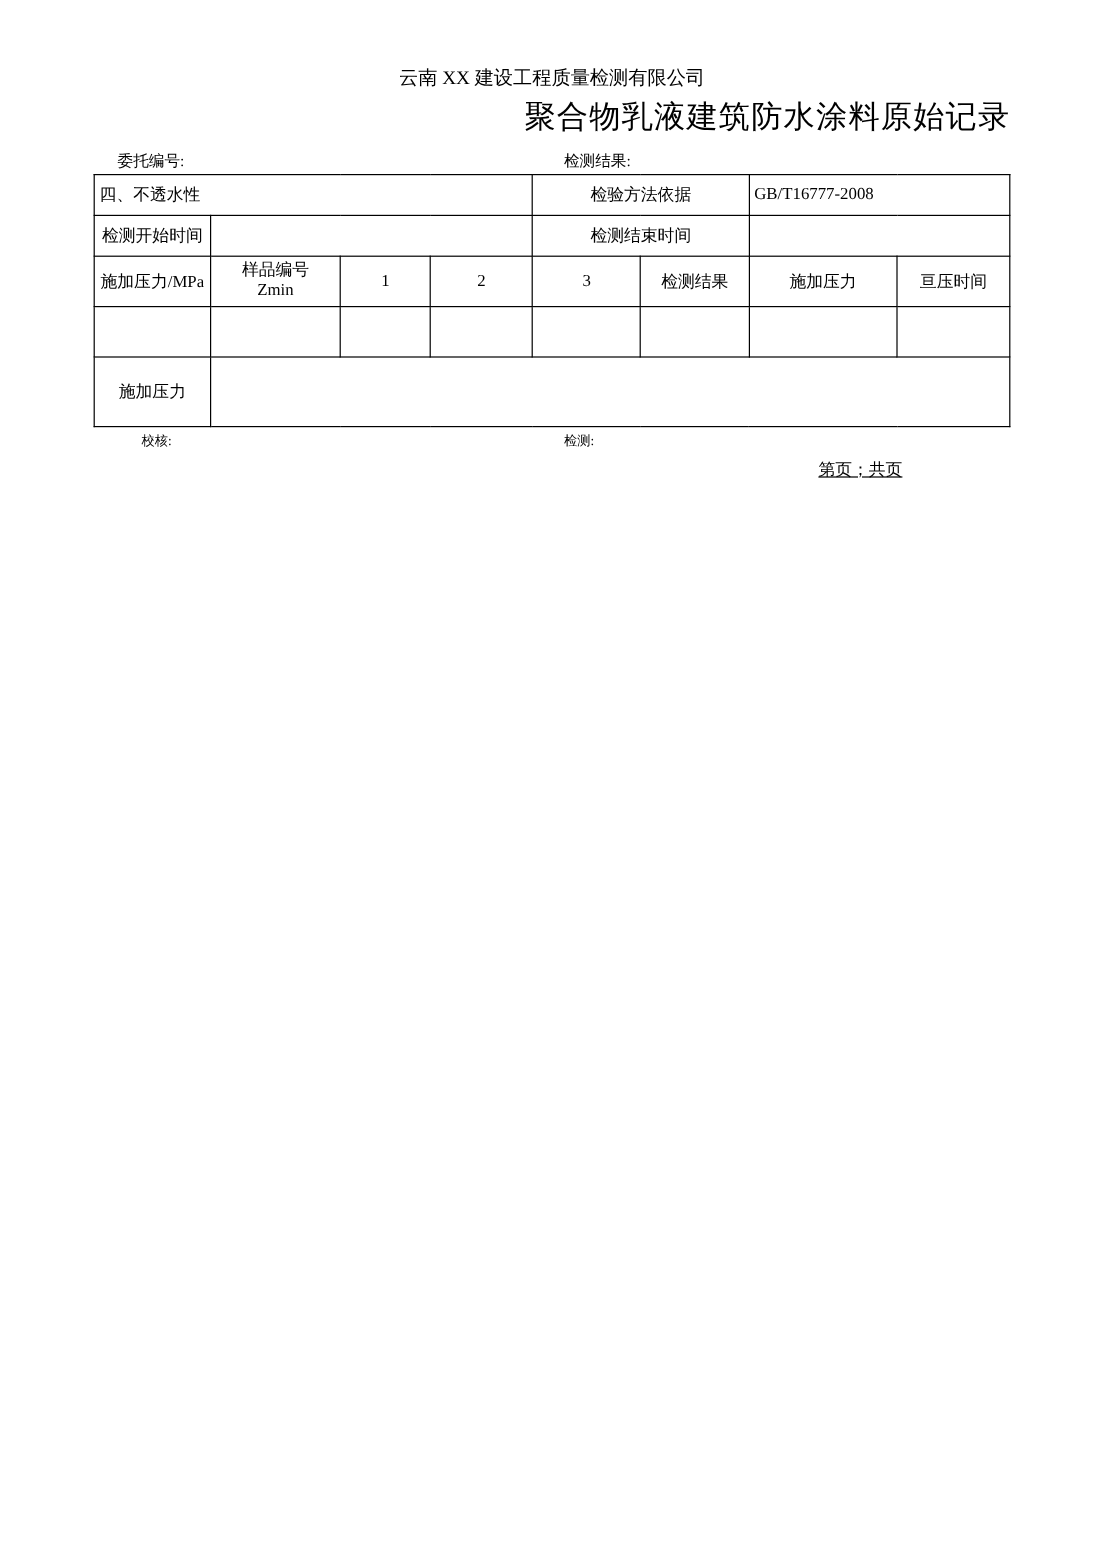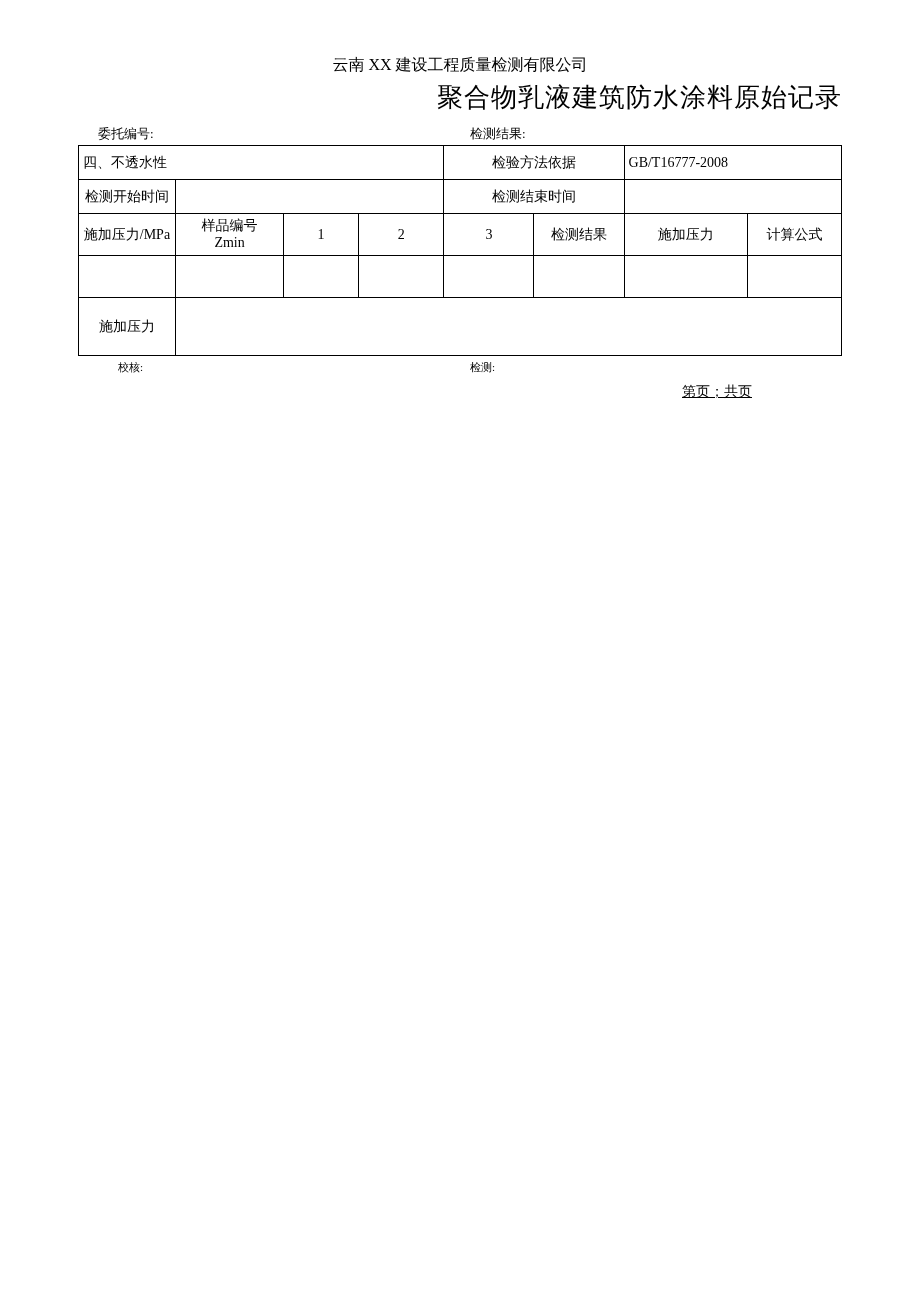--- a/index.html
+++ b/index.html
@@ -127,21 +127,21 @@
       <td>施加压力/MPa</td>
       <td class="two-line">
         <span>样品编号</span><br>
         <span>Zmin</span>
       </td>
       <td>1</td>
       <td>2</td>
       <td>3</td>
       <td>检测结果</td>
       <td>施加压力</td>
-      <td>计算公式</td>
+      <td>亘压时间</td>
     </tr>
     <tr class="row-tall">
       <td></td>
       <td></td>
       <td></td>
       <td></td>
       <td></td>
       <td></td>
       <td></td>
       <td></td>

